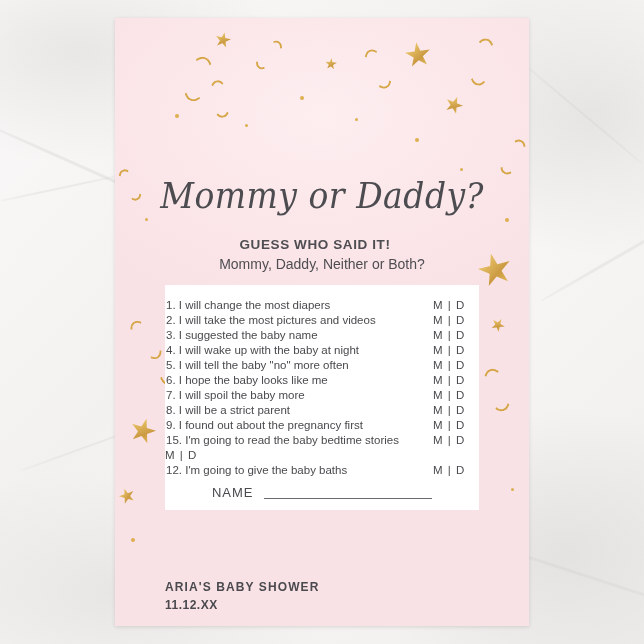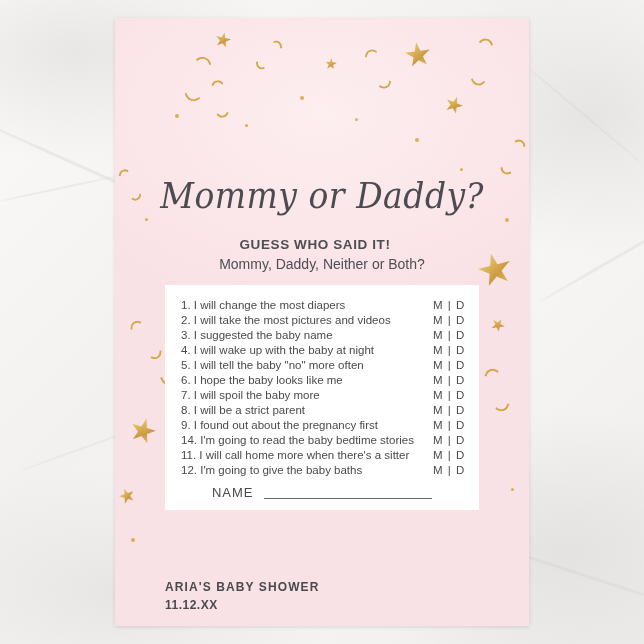--- a/index.html
+++ b/index.html
@@ -121,21 +121,21 @@
   }
   .q-row {
     display: flex;
     align-items: baseline;
     padding: 1.5px 0;
     font-size: 11.5px;
     color: #4a4a4e;
   }
   .q-text {
     flex: 1;
-    padding-left: 16px;
+    padding-left: 1px;
     white-space: nowrap;
     overflow: hidden;
   }
   .q-ans {
     width: 46px;
     text-align: left;
     font-size: 11.5px;
     color: #4a4a4e;
     letter-spacing: 1px;
   }
@@ -258,25 +258,24 @@
           </div>
           <div class="q-row">
             <div class="q-text">8. I will be a strict parent</div>
             <div class="q-ans">M  |  D</div>
           </div>
           <div class="q-row">
             <div class="q-text">9. I found out about the pregnancy first</div>
             <div class="q-ans">M  |  D</div>
           </div>
           <div class="q-row">
-            <div class="q-text">14. I'm going to read the baby bedtime stories</div>
-            <div class="q-ans">M  |  D</div>
-          </div>
-          <div class="q-row">
-            <div class="q-text">11. I will call home more when there's a sitter</div>
+            <div class="q-text">15. I'm going to read the baby bedtime stories</div>
+            <div class="q-ans">M  |  D</div>
+          </div>
+          <div class="q-row">
             <div class="q-ans">M  |  D</div>
           </div>
           <div class="q-row">
             <div class="q-text">12. I'm going to give the baby baths</div>
             <div class="q-ans">M  |  D</div>
           </div>
         </div>
 
       <div id="name-row">
         <span>NAME</span>

